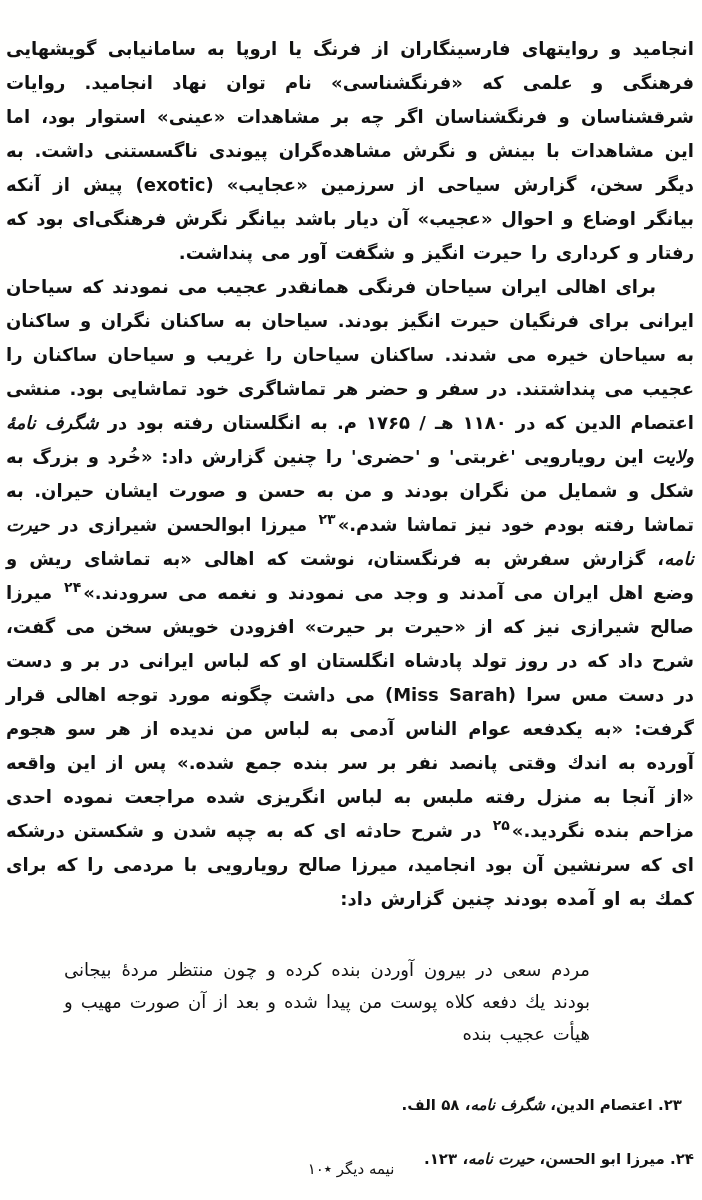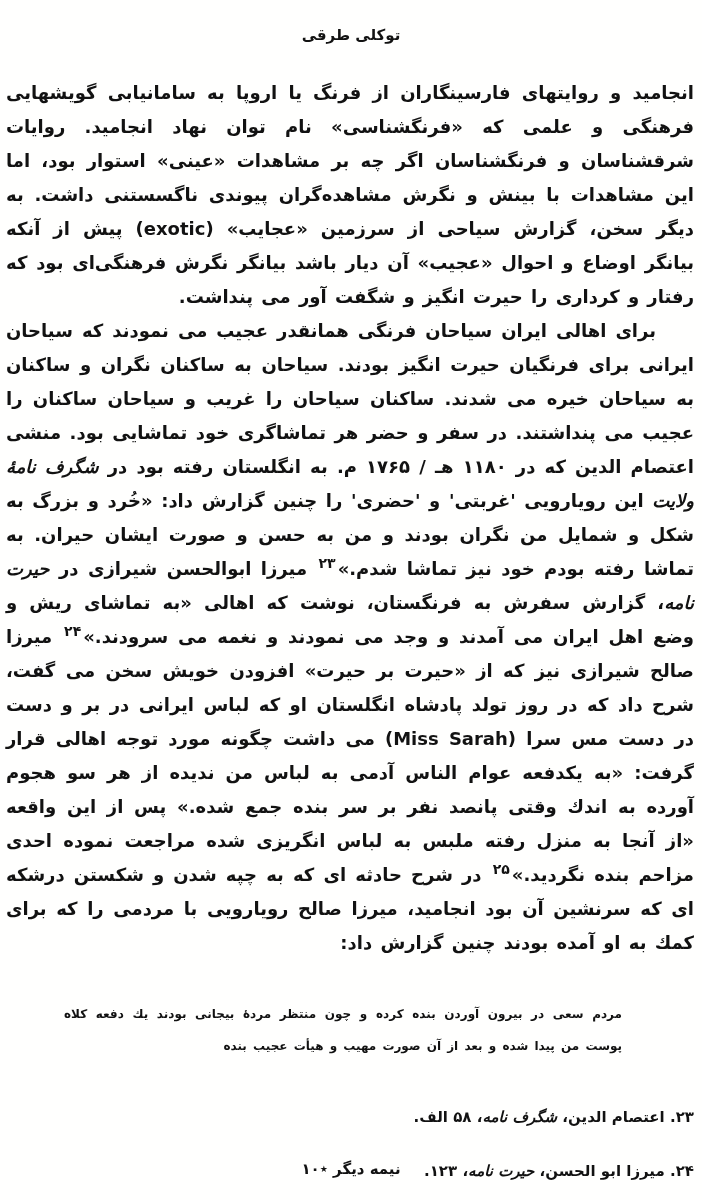--- a/index.html
+++ b/index.html
@@ -48,55 +48,54 @@
     font-weight: 600;
   }
   .fnref {
     font-size: 14px;
     font-weight: 700;
     vertical-align: super;
     line-height: 0;
     padding: 0 2px;
   }
   .blockquote {
-    margin: 38px 72px 0 58px;
-    font-size: 12px;
-    font-weight: 700;
+    margin: 38px 104px 0 58px;
+    font-size: 18px;
+    font-weight: 400;
     line-height: 32px;
     text-align: justify;
     word-spacing: 2px;
   }
   .footnotes {
     margin-top: 44px;
   }
   .footnote {
     font-size: 15px;
     font-weight: 700;
     line-height: 22px;
     text-align: right;
     margin-bottom: 32px;
   }
-  .footnote.r1 { margin-left: 0;  margin-right: 0; padding-left: 54px; }
+  .footnote.r1 { margin-left: 0;  margin-right: 12px; padding-left: 54px; }
   .footnote.r2 { padding-left: 77px; }
   .footer-line {
     position: absolute;
     bottom: 22px;
     left: 0;
     right: 0;
     text-align: center;
     font-size: 15px;
-    font-weight: 700;
+    font-weight: 400;
   }
 </style>
 </head>
 <body>
 
 <div class="page">
 
-  <div class="running-head">توكلى طرقى</div>
 
   <div class="body-block">
 
     <p class="para para-first">انجاميد و روايتهاى فارسينگاران از فرنگ يا اروپا به سامانيابى گويشهايى فرهنگى و علمى كه «فرنگشناسى» نام توان نهاد انجاميد. روايات شرقشناسان و فرنگشناسان اگر چه بر مشاهدات «عينى» استوار بود، اما اين مشاهدات با بينش و نگرش مشاهده‌گران پيوندى ناگسستنى داشت. به ديگر سخن، گزارش سياحى از سرزمين «عجايب» (exotic) پيش از آنكه بيانگر اوضاع و احوال «عجيب» آن ديار باشد بيانگر نگرش فرهنگى‌اى بود كه رفتار و كردارى را حيرت انگيز و شگفت آور مى پنداشت.</p>
 
     <p class="para para-indent"><span>براى اهالى ايران سياحان فرنگى همانقدر عجيب مى نمودند كه سياحان ايرانى براى فرنگيان حيرت انگيز بودند. سياحان به ساكنان نگران و ساكنان به سياحان خيره مى شدند. ساكنان سياحان را غريب و سياحان ساكنان را عجيب مى پنداشتند. در سفر و حضر هر تماشاگرى خود تماشايى بود. منشى اعتصام الدين كه در ۱۱۸۰ هـ / ۱۷۶۵ م. به انگلستان رفته بود در </span><span class="book-title">شگرف نامهٔ ولايت</span><span> اين رويارويى 'غربتى' و 'حضرى' را چنين گزارش داد: «خُرد و بزرگ به شكل و شمايل من نگران بودند و من به حسن و صورت ايشان حيران. به تماشا رفته بودم خود نيز تماشا شدم.»</span><sup class="fnref">۲۳</sup><span> ميرزا ابوالحسن شيرازى در </span><span class="book-title">حيرت نامه</span><span>، گزارش سفرش به فرنگستان، نوشت كه اهالى «به تماشاى ريش و وضع اهل ايران مى آمدند و وجد مى نمودند و نغمه مى سرودند.»</span><sup class="fnref">۲۴</sup><span> ميرزا صالح شيرازى نيز كه از «حيرت بر حيرت» افزودن خويش سخن مى گفت، شرح داد كه در روز تولد پادشاه انگلستان او كه لباس ايرانى در بر و دست در دست مس سرا (Miss Sarah) مى داشت چگونه مورد توجه اهالى قرار گرفت: «به يكدفعه عوام الناس آدمى به لباس من نديده از هر سو هجوم آورده به اندك وقتى پانصد نفر بر سر بنده جمع شده.» پس از اين واقعه «از آنجا به منزل رفته ملبس به لباس انگريزى شده مراجعت نموده احدى مزاحم بنده نگرديد.»</span><sup class="fnref">۲۵</sup><span> در شرح حادثه اى كه به چپه شدن و شكستن درشكه اى كه سرنشين آن بود انجاميد، ميرزا صالح رويارويى با مردمى را كه براى كمك به او آمده بودند چنين گزارش داد:</span></p>
 
     <div class="blockquote">مردم سعى در بيرون آوردن بنده كرده و چون منتظر مردهٔ بيجانى بودند يك دفعه كلاه پوست من پيدا شده و بعد از آن صورت مهيب و هيأت عجيب بنده</div>
 
     <div class="footnotes">

